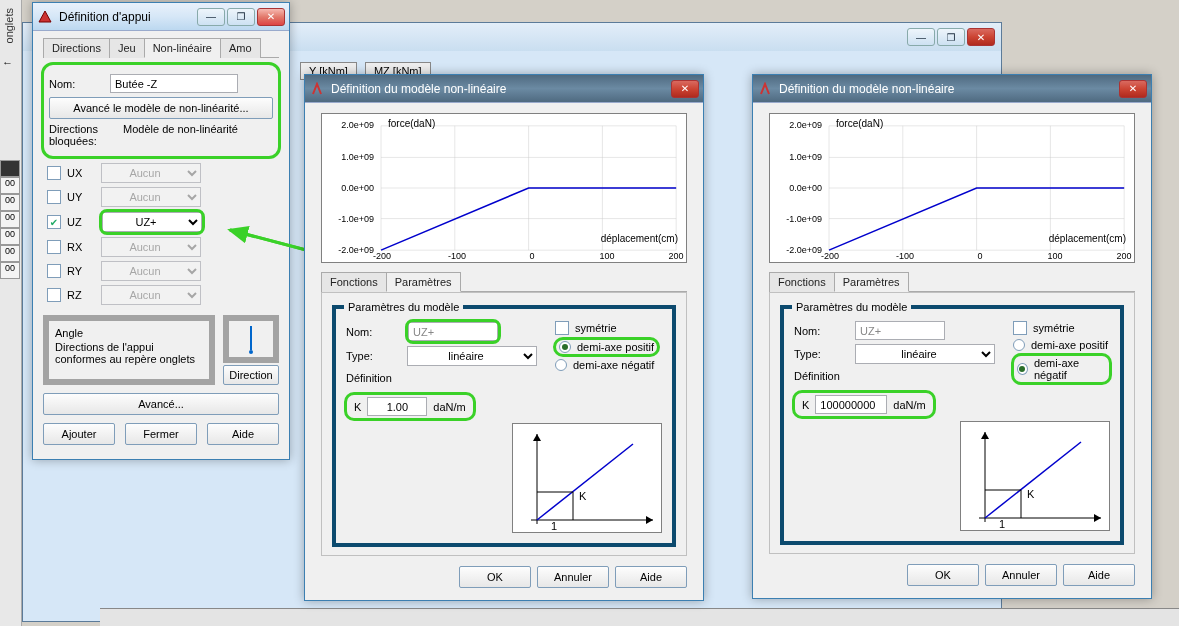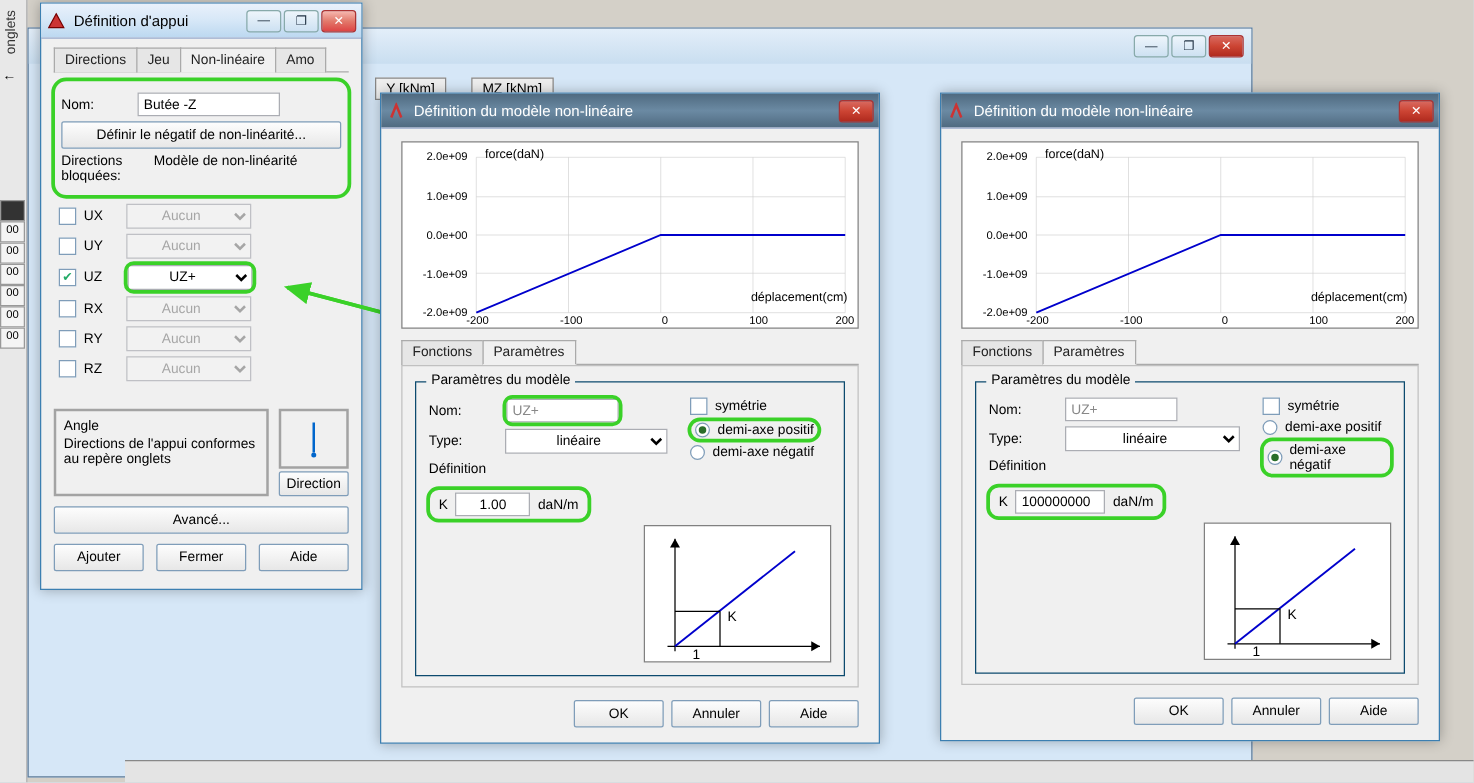--- a/index.html
+++ b/index.html
@@ -19,33 +19,33 @@
   .tab.active { background:#f0f0f0; border-bottom:1px solid #f0f0f0; }
   .row { display:flex; align-items:center; gap:6px; margin:4px 0; }
   .lbl { min-width:55px; color:#000; }
   input[type=text] { border:1px solid #abadb3; padding:1px 4px; height:19px; background:#fff; }
   select { border:1px solid #abadb3; height:20px; background:#fff; padding:0 2px;text-align:center; }
   select:disabled { color:#888; background:#f4f4f4; }
   .btn { border:1px solid #7f9db9; background:linear-gradient(#fdfdfd,#e7e7e7); padding:2px 10px; border-radius:2px; height:22px; min-width:72px; display:flex; align-items:center; justify-content:center; }
   .btn.wide { width:100%; padding:3px 6px; justify-content:center; }
   .chk { width:14px; height:14px; border:1px solid #7f9db9; background:#fff; display:inline-flex; align-items:center; justify-content:center; font-size:10px; color:#2a6; }
   .hlgreen { outline:3px solid #3ad128; outline-offset:-1px; border-radius:10px; }
-  .groupbox { border:1px solid #0c4a6e; padding:8px 10px 10px; margin-top:4px; position:relative; }
+  .groupbox { border:4px solid #0c4a6e; padding:8px 10px 10px; margin-top:4px; position:relative; }
   .groupbox > legend { position:absolute; top:-8px; left:8px; background:#f0f0f0; padding:0 4px; font-size:11px; }
-  .fieldset { border:2px solid #a3a3a3; padding:6px; margin-top:16px; }
+  .fieldset { border:6px solid #a3a3a3; padding:6px; margin-top:4px; }
   .radio { width:12px; height:12px; border:1px solid #7f9db9; border-radius:50%; display:inline-flex; align-items:center; justify-content:center; background:#fff; }
   .radio.on::after { content:""; width:6px; height:6px; border-radius:50%; background:#2a6e2a; }
   .chartbox { border:1px solid #808080; background:#fff; position:relative; }
   .axislabel { position:absolute; font-size:10px; color:#000; }
   .ticklabel { position:absolute; font-size:9px; color:#000; text-align:right; }
   .smallchart { border:1px solid #808080; background:#fff; position:relative; }
   .panel3 { border:1px solid #c0c0c0; background:#f0f0f0; padding:8px 10px; }
   .bgwin { position:absolute; left:22px; top:22px; width:980px; height:600px; border:1px solid #5c7b99; background:#d6e7f7; }
   .bgtitle { height:28px; background:linear-gradient(#e3eef9,#c9def0); display:flex; align-items:center; justify-content:flex-end; padding-right:6px; gap:2px; }
-  .bgsubtabs { position:absolute; top:62px; left:300px; display:flex; gap:20px; }
+  .bgsubtabs { position:absolute; top:62px; left:300px; display:flex; gap:8px; }
   .bgsubtab { border:1px solid #888; background:#eee; padding:2px 8px; }
   .leftstrip { position:absolute; left:0; top:0; width:22px; height:626px; background:#e8e8e8; border-right:1px solid #aaa; }
   .leftstrip .vtab { writing-mode:vertical-rl; transform:rotate(180deg); font-size:11px; padding:8px 3px; color:#333; }
   .leftgrid { position:absolute; left:0; top:160px; width:20px; display:flex; flex-direction:column; }
   .lgcell { height:17px; border:1px solid #999; background:#f4f4f4; font-size:9px; text-align:center; }
   .arrow { position:absolute; pointer-events:none; }
   .botstrip { position:absolute; bottom:0; left:100px; right:0; height:18px; background:#e4e4e4; border-top:1px solid #888;}
 </style>
 </head>
 <body>
@@ -95,23 +95,23 @@
     <div class="tabs">
       <div class="tab">Directions</div>
       <div class="tab">Jeu</div>
       <div class="tab active">Non-linéaire</div>
       <div class="tab">Amo</div>
     </div>
 
     <div class="hlgreen" style="padding:6px; margin-top:6px;">
       <div class="row">
         <span class="lbl">Nom:</span>
-        <input type="text" style="width: 114px;" value="Butée -Z">
-      </div>
-      <button class="btn wide" style="margin:4px 0;">Définir le négatif de non-linéarité...</button>
+        <input type="text" style="width: 128px;" value="Butée -Z">
+      </div>
+      <button class="btn wide" style="margin:4px 0;">Avancé le modèle de non-linéarité...</button>
       <div class="row" style="align-items:flex-start;">
         <span style="width:68px">Directions bloquées:</span>
         <span>Modèle de non-linéarité</span>
       </div>
     </div>
 
     <div style="padding:2px 4px 0;">
       <div class="row">
           <span class="chk"></span>
           <span style="width:28px">UX</span>

